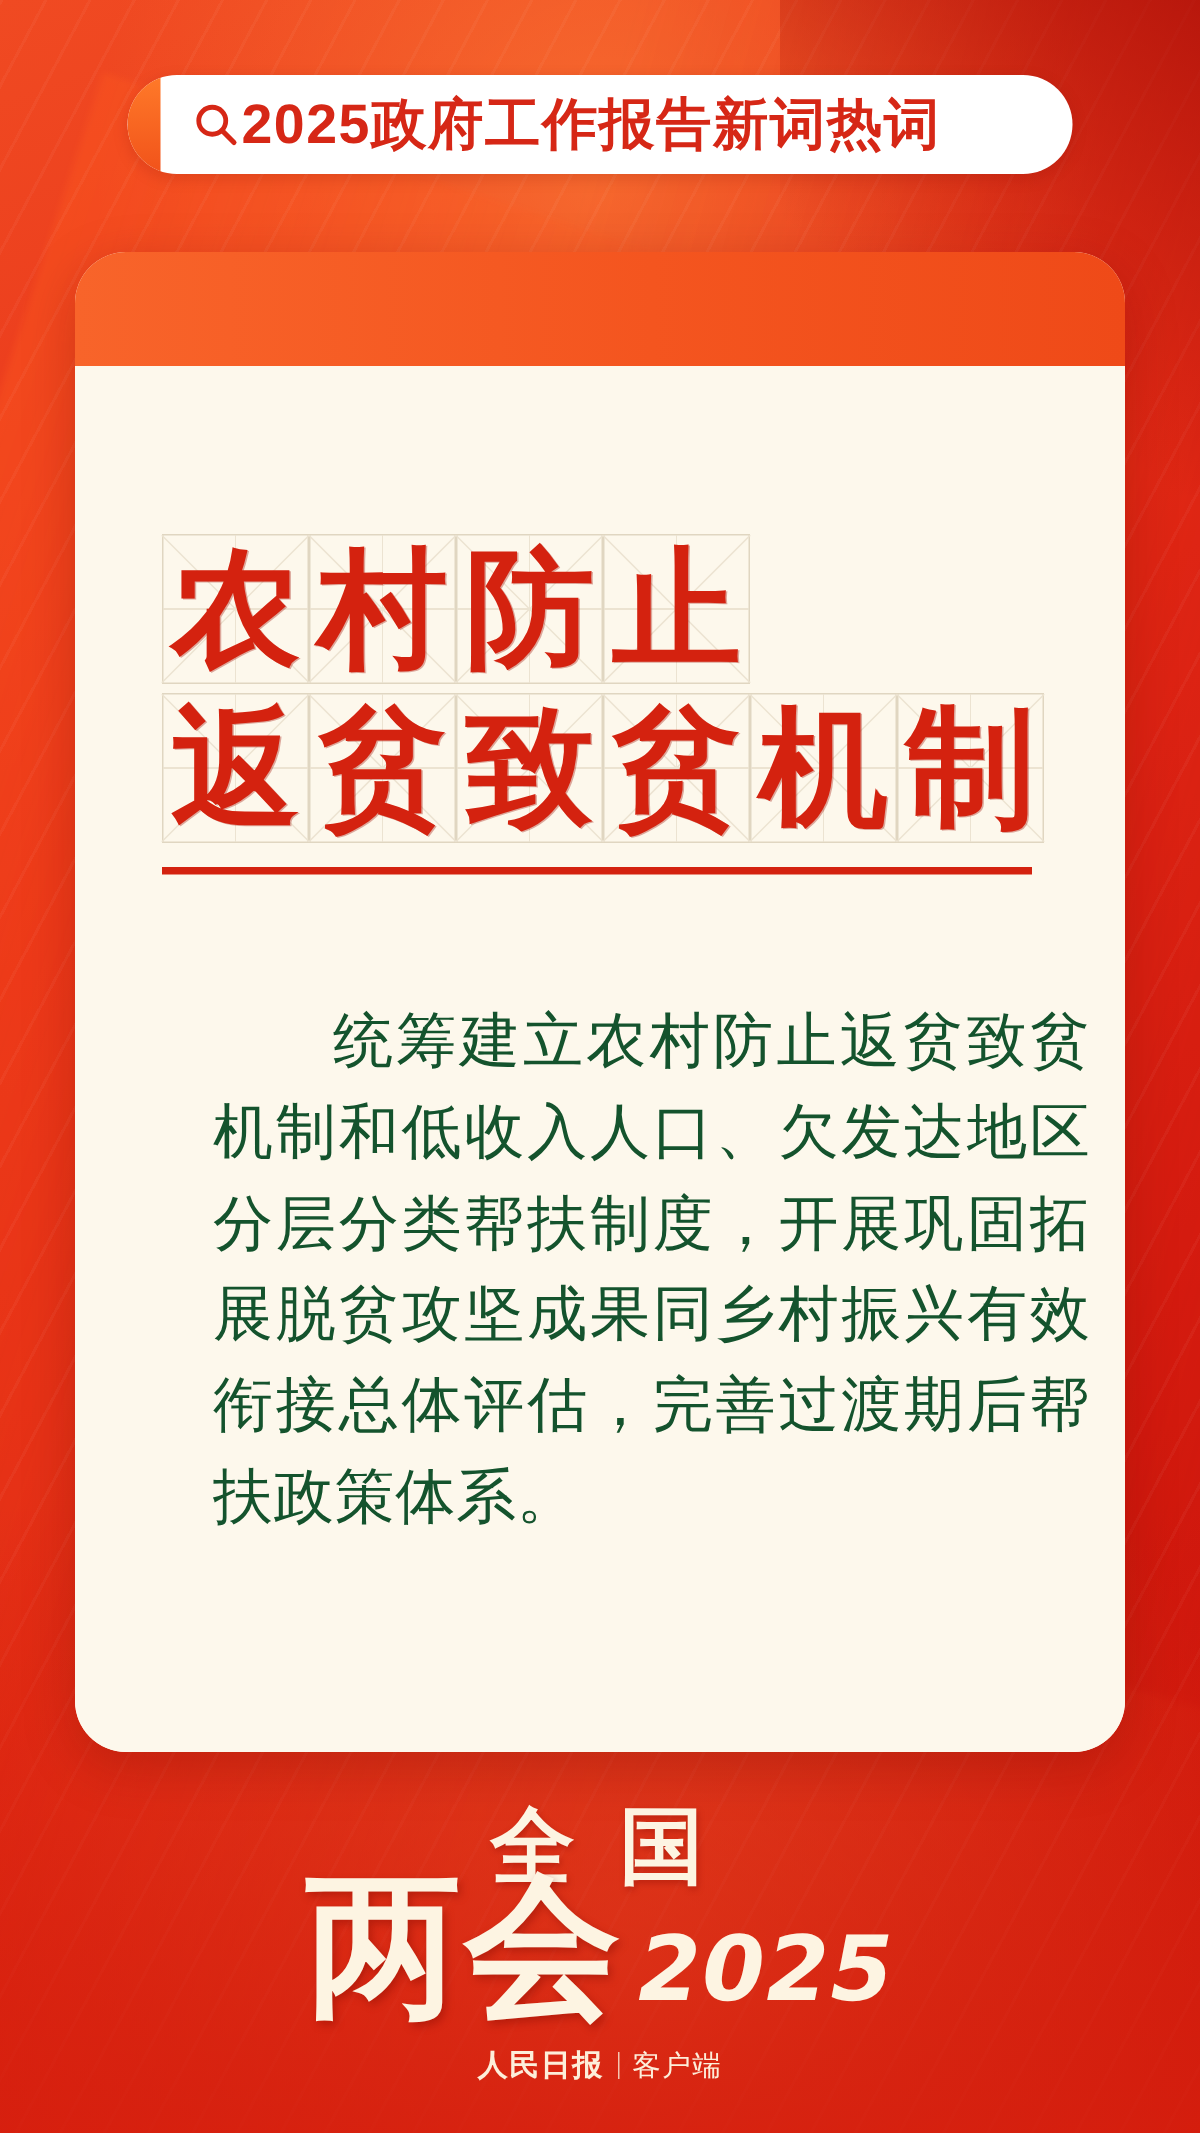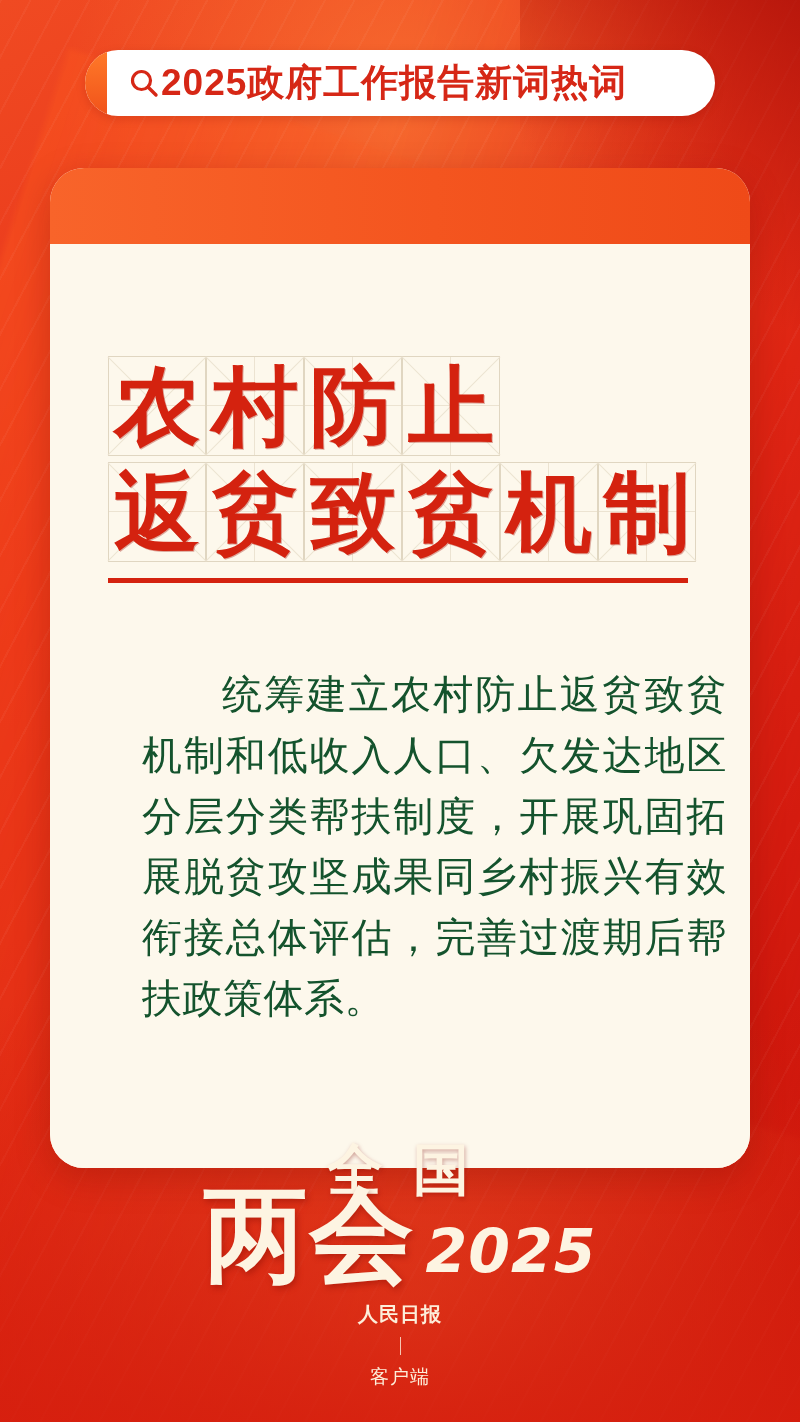--- a/index.html
+++ b/index.html
@@ -250,21 +250,20 @@
     letter-spacing: 1px;
   }
   .logo-foot {
     margin-top: 14px;
     display: flex;
     align-items: center;
     gap: 9px;
     color: #fdeeda;
     font-size: 19px;
     letter-spacing: 1px;
-    flex-direction: column;
   }
   .logo-foot .sep {
     width: 1px;
     height: 18px;
     background: rgba(253,238,218,0.8);
     display: inline-block;
   }
   .logo-foot .brand {
     font-family: "DejaVu Serif", "Liberation Serif", serif;
     font-weight: bold;

